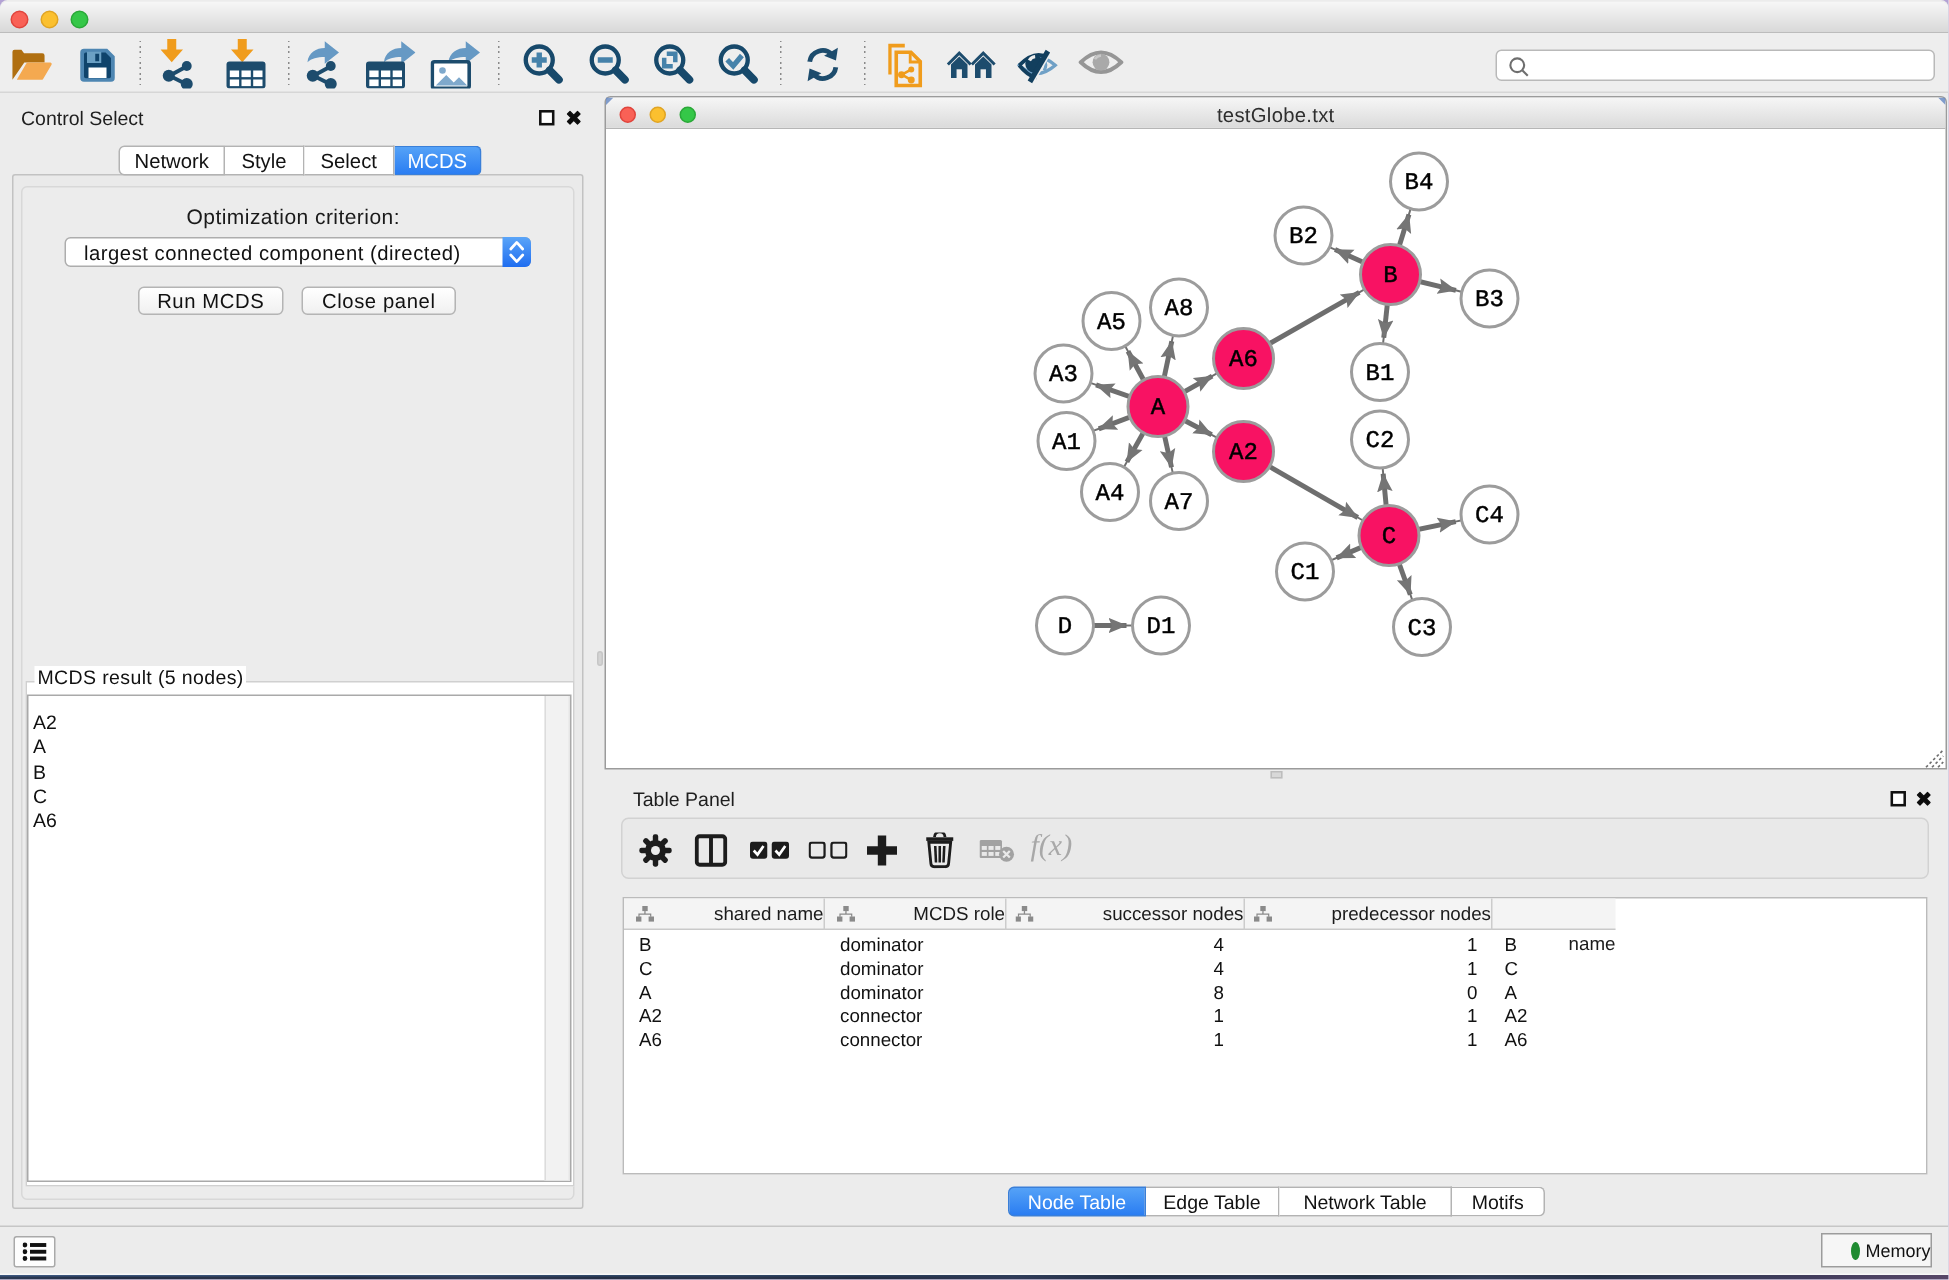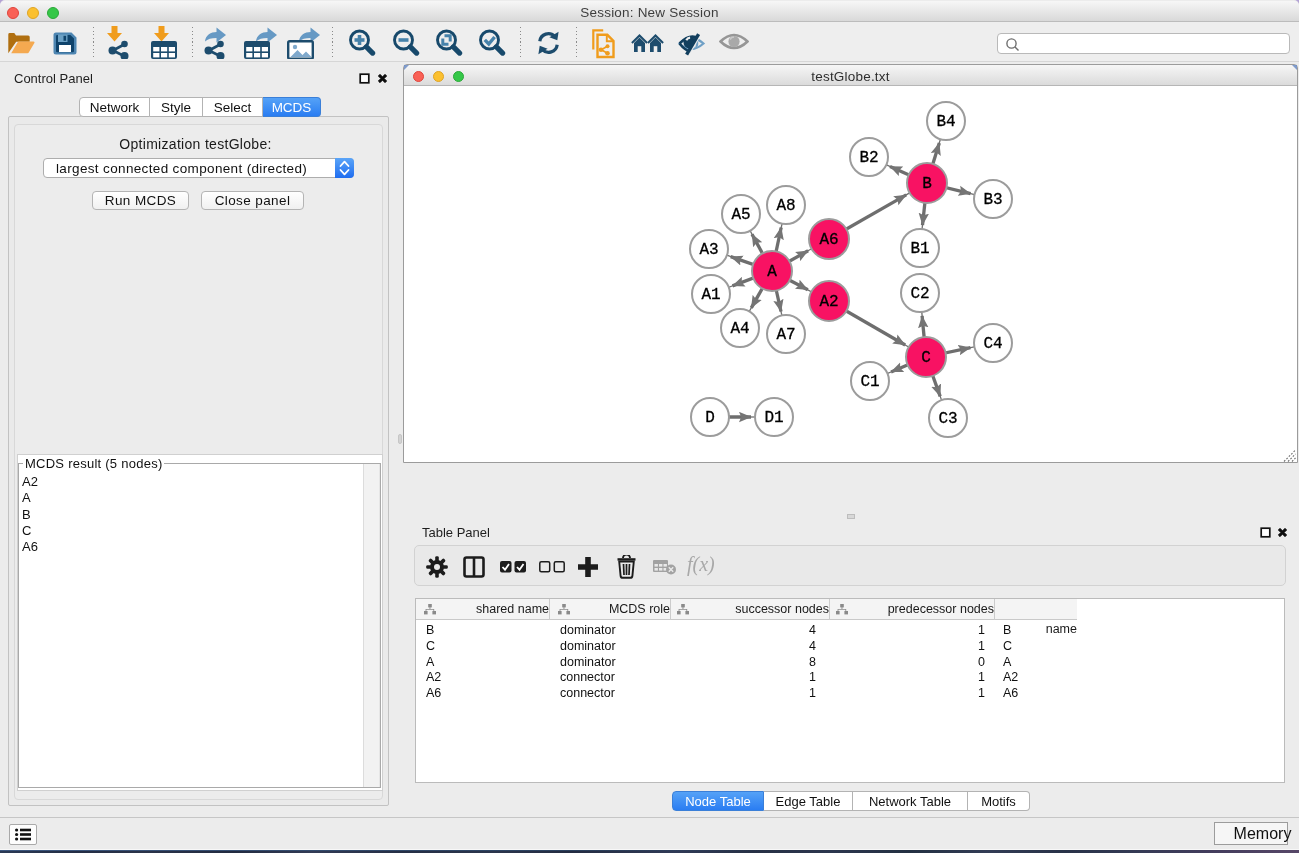--- a/index.html
+++ b/index.html
@@ -29,26 +29,26 @@
 .tab.sel { background:linear-gradient(#55a2f7,#2a7df2); color:#fff; border-color:#3a7fd8; }
 #cp-pane { position:absolute; left:8px; top:116px; width:381px; height:690px; border:1px solid #c2c2c2; background:#eaeaea; border-radius:2px; }
 #cp-inner { position:absolute; left:14px; top:124px; width:369px; height:676px; background:#ececec; border:1px solid #d8d8d8; border-radius:4px; }
 #opt-label { position:absolute; left:0; top:136px; width:391px; text-align:center; font-size:14px; letter-spacing:0.3px; color:#1a1a1a; }
 #dropdown { position:absolute; left:43px; top:158px; width:311px; height:20px; background:#fff; border:1px solid #adadad; border-radius:4px; }
 #dropdown .dtext { position:absolute; left:12px; top:2px; font-size:13.5px; letter-spacing:0.35px; color:#111; }
 #dropdown .spin { position:absolute; right:-1px; top:-1px; width:19px; height:20px; background:linear-gradient(#5ba5f8,#1f6df0); border-radius:0 4px 4px 0; }
 .btn { position:absolute; height:19px; background:linear-gradient(#ffffff,#f0f0f0); border:1px solid #b4b4b4; border-radius:4px; font-size:13.5px; letter-spacing:0.4px; color:#111; text-align:center; line-height:17px; }
 #result-white { position:absolute; left:17px; top:454px; width:366px; height:337px; background:#fff; border:1px solid #d0d0d0; }
 #fieldset { position:absolute; left:17.5px; top:463px; width:363px; height:325px; border:1px solid #a9a9a9; }
-#legend { position:absolute; left:23px; top:456px; background:#fff; padding:0 2px; font-size:13px; letter-spacing:0.25px; color:#111; }
+#legend { position:absolute; left:23px; top:444px; background:#fff; padding:0 2px; font-size:13px; letter-spacing:0.25px; color:#111; }
 #mlist { position:absolute; left:22px; top:474px; font-size:13px; color:#111; line-height:16.3px; }
 #vsb { position:absolute; left:363px; top:464px; width:17px; height:323px; background:#f2f2f2; border-left:1px solid #dcdcdc; border-right:1px solid #e6e6e6; }
 
 
-#netwin { position:absolute; left:403px; top:64px; width:895px; height:399px; background:#fff; border:1px solid #9b9b9b; border-radius:4px 4px 0 0; }
+#netwin { position:absolute; left:403px; top:64px; width:895px; height:449px; background:#fff; border:1px solid #9b9b9b; border-radius:4px 4px 0 0; }
 #net-titlebar { position:absolute; left:0; top:0; width:893px; height:21px; background:linear-gradient(#f6f6f6,#dbdbdb); border-bottom:1px solid #b6b6b6; border-radius:4px 4px 0 0; }
 #net-titlebar .tl { position:absolute; top:5.5px; width:11px; height:11px; border-radius:50%; }
 #net-title-text { position:absolute; top:3.5px; width:100%; text-align:center; font-size:13.5px; letter-spacing:0.2px; color:#2e2e2e; }
 #graph { position:absolute; left:-1px; top:21px; }
 #graph line { stroke:#6e6e6e; stroke-width:3.3; }
 #graph line.tp { stroke-width:1.3; marker-end:none; }
 #graph .wn { fill:#fff; stroke:#9c9c9c; stroke-width:2; }
 #graph .pn { fill:#f81263; stroke:#9c9c9c; stroke-width:2; }
 #graph text { font-size:16px; fill:#000; text-anchor:middle; font-family:"Liberation Mono",monospace; stroke:#000; stroke-width:0.3px; }
 
@@ -61,34 +61,33 @@
 .trow { position:absolute; font-size:12.5px; color:#111; }
 .btabs { position:absolute; display:flex; }
 .btab { height:20px; line-height:19px; font-size:13px; color:#111; background:#fff; border:1px solid #b3b3b3; border-left:none; text-align:center; }
 .btab.first { border-left:1px solid #b3b3b3; border-radius:4px 0 0 4px; }
 .btab.last { border-radius:0 4px 4px 0; }
 .btab.sel { background:linear-gradient(#55a2f7,#2a7df2); color:#fff; border-color:#3a7fd8; }
 
 
 #statusbar { position:absolute; left:0; top:817px; width:1299px; height:33px; background:#ececec; border-top:1px solid #c6c6c6; border-bottom:1px solid #f8f8f8; }
 #listbtn { position:absolute; left:9px; top:6px; width:28px; height:21px; background:#fdfdfd; border:1px solid #a9a9a9; border-radius:2px; }
-#membtn { position:absolute; right:11px; top:4px; width:74px; height:23px; background:#f6f6f6; border:1px solid #9c9c9c; font-size:16px; color:#111; display:flex; align-items:center; justify-content:center; gap:4px; white-space:nowrap;padding-left:19px; }
+#membtn { position:absolute; right:11px; top:4px; width:74px; height:23px; background:#f6f6f6; border:1px solid #9c9c9c; font-size:12px; color:#111; display:flex; align-items:center; justify-content:center; gap:4px; white-space:nowrap;padding-left:19px; }
 #desktop { position:absolute; left:0; top:850px; width:1299px; height:3px;
   background:linear-gradient(90deg,#2b3a55 0%,#232d44 6%,#2a3349 11%,#222b40 18%,#323b55 24%,#252f45 31%,#2b354c 38%,#232c41 44%,#303a56 52%,#263045 58%,#2c364e 64%,#233042 70%,#323c55 76%,#283248 82%,#363b56 88%,#423c5c 93%,#574768 100%); }
 #desktop::before { content:""; position:absolute; left:0; top:0; width:60%; height:1px; background:linear-gradient(90deg,#3c567e,#2c4260 70%,transparent); }
 </style>
 </head>
 <body>
 <div id="app"></div>
 
 <div id="titlebar">
   <div class="tl" style="left:7px; background:#f96156; border:0.5px solid #e0443c;"></div>
   <div class="tl" style="left:27px; background:#fbc02f; border:0.5px solid #e0a423;"></div>
   <div class="tl" style="left:47px; background:#35c748; border:0.5px solid #2aa838;"></div>
-  <div id="title-text">Session: New Session</div>
 </div>
 
 <div id="toolbar">
   <div class="sep" style="left:93px"></div>
   <div class="sep" style="left:192px"></div>
   <div class="sep" style="left:332px"></div>
   <div class="sep" style="left:520px"></div>
   <div class="sep" style="left:576px"></div>
   <div id="icons-holder">
 
@@ -239,36 +238,36 @@
     </svg>
   </div>
   <div id="searchbox">
     <svg width="18" height="18" style="position:absolute;left:6px;top:2px" viewBox="0 0 18 18">
       <circle cx="7.5" cy="7.5" r="4.6" fill="none" stroke="#6e6e6e" stroke-width="1.4"></circle>
       <line x1="11" y1="11" x2="14.5" y2="14.5" stroke="#6e6e6e" stroke-width="1.4"></line>
     </svg>
   </div>
 </div>
 
-<div id="cp-title">Control Panel</div>
+<div id="cp-title">Control Select</div>
 <svg class="abs" style="left:359px; top:73px" width="11" height="11" viewBox="0 0 11 11">
     <rect x="1.2" y="1.2" width="8.6" height="8.6" fill="#fff" stroke="#111" stroke-width="1.7"></rect>
   </svg>
 <svg class="abs" style="left:377px; top:73px" width="11" height="11" viewBox="0 0 11 11">
     <path d="M1.3,3 L3,1.3 L5.5,3.8 L8,1.3 L9.7,3 L7.2,5.5 L9.7,8 L8,9.7 L5.5,7.2 L3,9.7 L1.3,8 L3.8,5.5 Z" fill="#0c0c0c" stroke="#0c0c0c" stroke-width="0.8" stroke-linejoin="round"></path>
   </svg>
 <div id="cp-pane"></div>
 <div id="cp-inner"></div>
 <div class="tabs" style="left:79px; top:97px;">
   <div class="tab first" style="width:71px">Network</div>
     <div class="tab" style="width:53px">Style</div>
     <div class="tab" style="width:60px">Select</div>
     <div class="tab last sel" style="width:58px">MCDS</div>
 </div>
-<div id="opt-label">Optimization testGlobe:</div>
+<div id="opt-label">Optimization criterion:</div>
 <div id="dropdown">
   <div class="dtext">largest connected component (directed)</div>
   <div class="spin">
     <svg width="19" height="20" viewBox="0 0 19 20">
       <path d="M5.5,8 L9.5,3.6 L13.5,8" fill="none" stroke="#fff" stroke-width="1.8" stroke-linecap="round" stroke-linejoin="round"></path>
       <path d="M5.5,12 L9.5,16.4 L13.5,12" fill="none" stroke="#fff" stroke-width="1.8" stroke-linecap="round" stroke-linejoin="round"></path>
     </svg>
   </div>
 </div>
 <div class="btn" style="left:92px; top:191px; width:97px;">Run MCDS</div>

